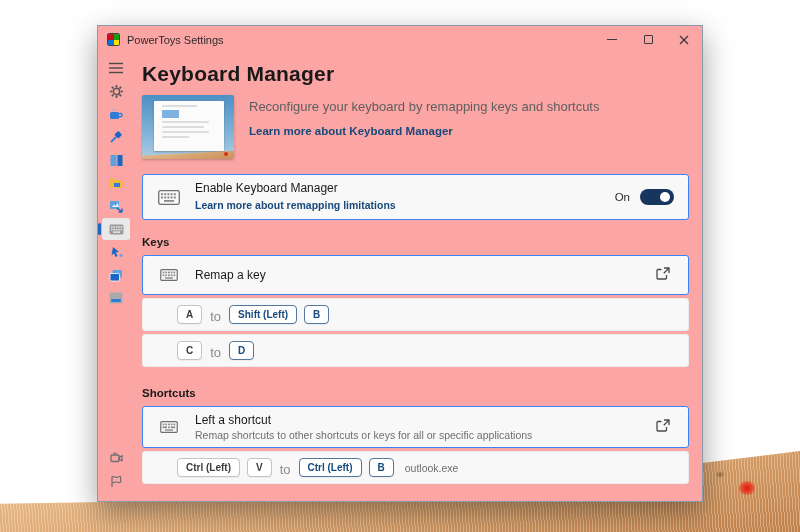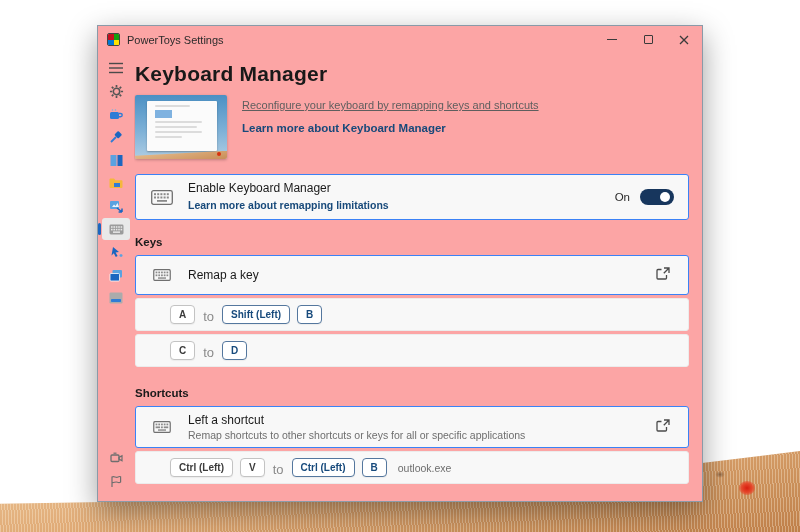--- a/index.html
+++ b/index.html
@@ -27,21 +27,21 @@
   .app-icon i { display:block; }
   .app-icon i:nth-child(1){background:#c50f1f;} .app-icon i:nth-child(2){background:#13a10e;}
   .app-icon i:nth-child(3){background:#0078d4;} .app-icon i:nth-child(4){background:#fde300;}
   .tb-title { font-size:11px; color:#2b2b2b; margin-left:7px; flex:1; }
   .tb-controls { display:flex; height:100%; }
   .tb-btn { width:36px; height:100%; border:none; background:transparent; display:flex; align-items:center; justify-content:center; cursor:pointer; }
   .glyph-min { width:10px; height:0; border-top:1.4px solid #3a3a3a; }
   .glyph-max { width:9px; height:9px; border:1.2px solid #3a3a3a; border-radius:1px; }
   .tb-btn svg { display:block; }
 
-  .win-body { flex:1; display:flex; min-height:0; }
+  .win-body { flex:1; display:flex; min-height:0;gap:7px; }
 
   
   .sidebar { width:36px; flex:0 0 36px; display:flex; flex-direction:column; align-items:center; padding-top:4px; }
   .sb-item { position:relative; width:28px; height:22px; display:flex; align-items:center; justify-content:center;
     border:none; background:transparent; cursor:pointer; border-radius:3px; margin-bottom:1px; }
   .sb-item.selected { background:#e9e9e9; }
   .sb-item.selected::before { content:''; position:absolute; left:-4px; top:5px; width:3px; height:12px; border-radius:2px; background:#1b66c0; }
   .sb-spacer { flex:1; }
   .sb-bottom { margin-bottom:8px; display:flex; flex-direction:column; align-items:center; }
   .sb-item svg { display:block; }
@@ -54,21 +54,21 @@
   .thumb { position:relative; width:92px; height:64px; flex:0 0 92px; overflow:hidden; border-radius:2px;
     background:linear-gradient(180deg,#4b90c4 0%,#7db0d6 55%,#aecde4 100%); box-shadow:0 1px 3px rgba(0,0,0,.25); }
   .t-win { position:absolute; left:13%; top:9%; right:11%; bottom:13%; background:#fbfbfb; border-radius:1px; padding:4px 4px 0 8px; box-shadow:0 1px 2px rgba(0,0,0,.3); }
   .t-line { height:2px; background:#dcdcdc; border-radius:1px; margin-bottom:3px; }
   .t-line.w60{width:60%;} .t-line.w80{width:82%;} .t-line.w70{width:72%;} .t-line.w50{width:46%;}
   .t-blue { width:30%; height:8px; background:#7fb2e0; margin-bottom:3px; }
   .t-ground { position:absolute; left:0; right:0; bottom:0; height:13%;
     background:linear-gradient(170deg,#e9c193,#c98e58); clip-path:polygon(0 60%,100% 0,100% 100%,0 100%); }
   .t-flower { position:absolute; right:6px; bottom:3px; width:4px; height:4px; border-radius:50%; background:#d8310f; }
   .hero-text { padding-top:4px; }
-  .hero-desc { font-size:11px; color:#5e5e5e;text-decoration:underline; }
+  .hero-desc { font-size:13px; color:#5e5e5e; }
   .hero-link { display:inline-block; margin-top:11px; font-size:11.5px; font-weight:700; color:#17497a; text-decoration:none; }
 
   .card { background:#f8f8f8; border:1px solid #3b82f6; border-radius:3px; display:flex; align-items:center;
     gap:14px; padding:6px 14px; min-height:42px; }
   .card.enable { margin-top:15px; }
   .card-icon { flex:0 0 24px; display:flex; justify-content:center; }
   .card-title { font-size:12px; color:#1a1a1a; }
   .card-sub { font-size:10.5px; color:#6e6e6e; margin-top:2px; }
   .card-link { display:inline-block; font-size:10.5px; font-weight:700; color:#17497a; text-decoration:none; margin-top:2px; }
   .toggle-wrap { margin-left:auto; display:flex; align-items:center; gap:10px; }

